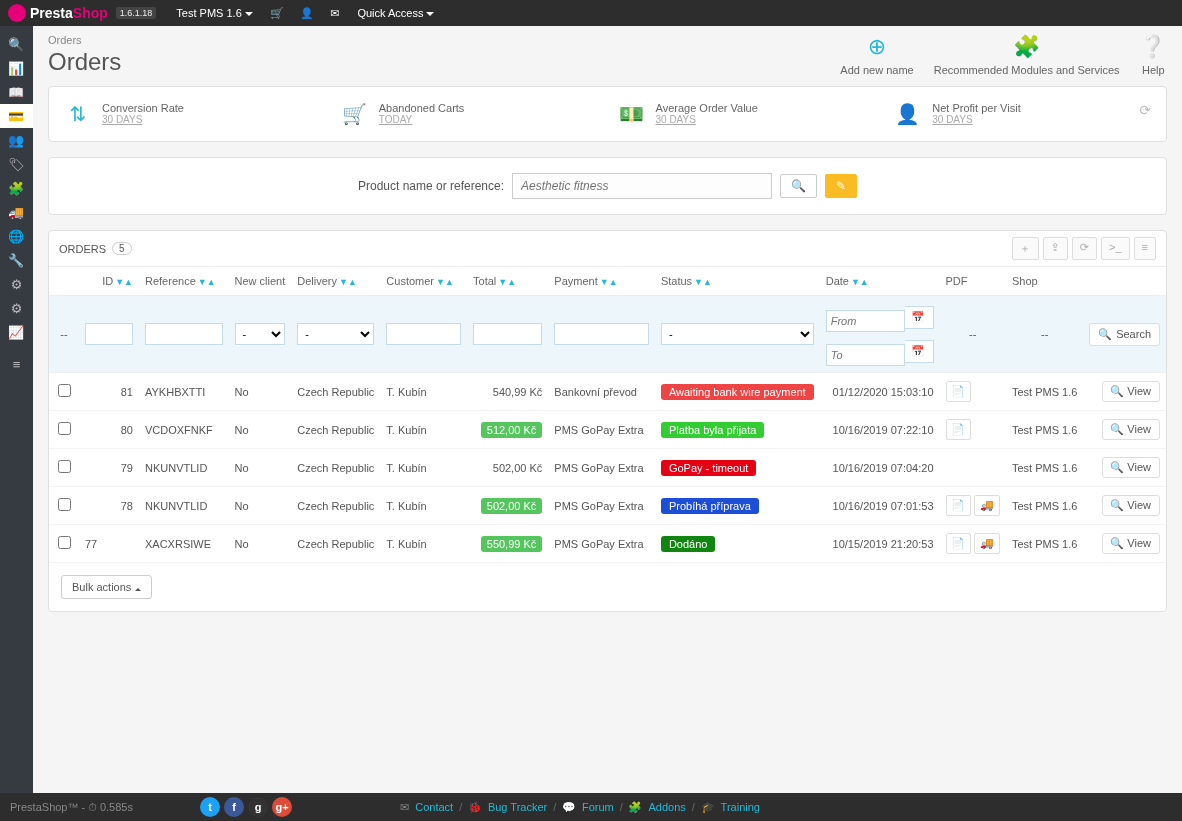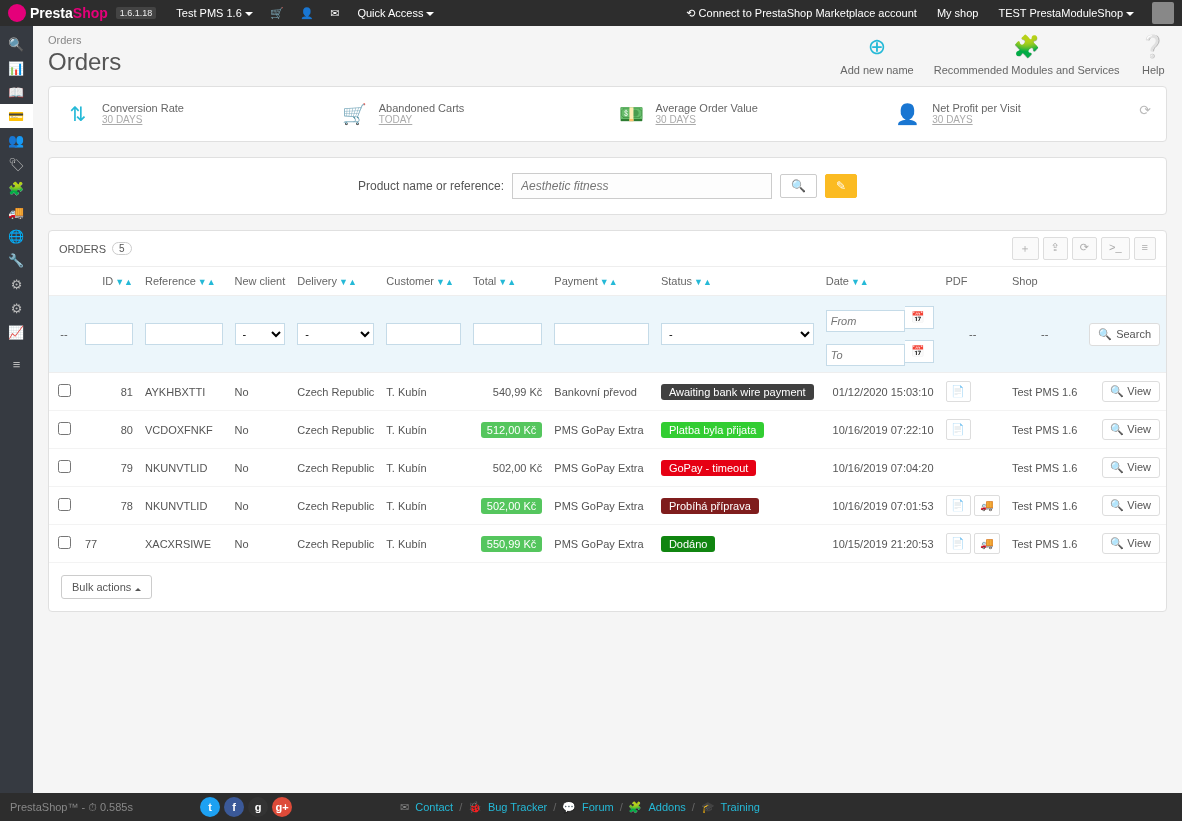--- a/index.html
+++ b/index.html
@@ -104,26 +104,20 @@
   <div class="logo">
     <span style="width:18px;height:18px;background:#e5007a;border-radius:50%;display:inline-block;"></span>
     <span><span class="logo-presta">Presta</span><span class="logo-shop">Shop</span></span>
     <span class="ver">1.6.1.18</span>
   </div>
   <span class="item"><span>Test PMS 1.6</span><span class="caret"></span></span>
   <span class="icon">🛒</span>
   <span class="icon">👤</span>
   <span class="icon">✉</span>
   <span class="item"><span>Quick Access</span><span class="caret"></span></span>
-  <div class="topbar-right">
-    <span class="item">⟲ <span>Connect to PrestaShop Marketplace account</span></span>
-    <span class="item">My shop</span>
-    <span class="item"><span>TEST PrestaModuleShop</span><span class="caret"></span></span>
-    <span class="avatar"></span>
-  </div>
 </div>
 
 <div class="layout">
 
   <div class="sidebar">
     <div class="sb-item">🔍</div>
     <div class="sb-item">📊</div>
     <div class="sb-item">📖</div>
     <div class="sb-item active">💳</div>
     <div class="sb-item">👥</div>
@@ -250,21 +244,21 @@
         <tbody id="orders-body">
             <tr class="data">
               <td style="text-align:center;"><input type="checkbox" style=""></td>
               <td style="text-align:right;">81</td>
               <td>AYKHBXTTI</td>
               <td>No</td>
               <td>Czech Republic</td>
               <td>T. Kubín</td>
               <td class="col-total">540,99 Kč</td>
               <td>Bankovní převod</td>
-              <td><span class="status-badge" style="background:#404040;text-align:center;">Awaiting bank wire payment</span></td>
+              <td><span class="status-badge" style="background:#ef4444;text-align:center;">Awaiting bank wire payment</span></td>
               <td class="col-date">01/12/2020 15:03:10</td>
               <td><span class="pdf-ic">📄</span> </td>
               <td>Test PMS 1.6</td>
               <td class="col-actions"><button class="btn-view">🔍 View</button></td>
             </tr>
             <tr class="data">
               <td style="text-align:center;"><input type="checkbox" style=""></td>
               <td style="text-align:right;">80</td>
               <td>VCDOXFNKF</td>
               <td>No</td>
@@ -295,21 +289,21 @@
             </tr>
             <tr class="data">
               <td style="text-align:center;"><input type="checkbox" style=""></td>
               <td style="text-align:right;">78</td>
               <td>NKUNVTLID</td>
               <td>No</td>
               <td>Czech Republic</td>
               <td>T. Kubín</td>
               <td class="col-total"><span class="price-badge">502,00 Kč</span></td>
               <td>PMS GoPay Extra</td>
-              <td><span class="status-badge" style="background:#7f1d1d;">Probíhá příprava</span></td>
+              <td><span class="status-badge" style="background:#1d4ed8;">Probíhá příprava</span></td>
               <td class="col-date">10/16/2019 07:01:53</td>
               <td><span class="pdf-ic">📄</span> <span class="pdf-ic">🚚</span> </td>
               <td>Test PMS 1.6</td>
               <td class="col-actions"><button class="btn-view">🔍 View</button></td>
             </tr>
             <tr class="data">
               <td style="text-align:center;"><input type="checkbox" style=""></td>
               <td style="text-align:left;">77</td>
               <td>XACXRSIWE</td>
               <td>No</td>

